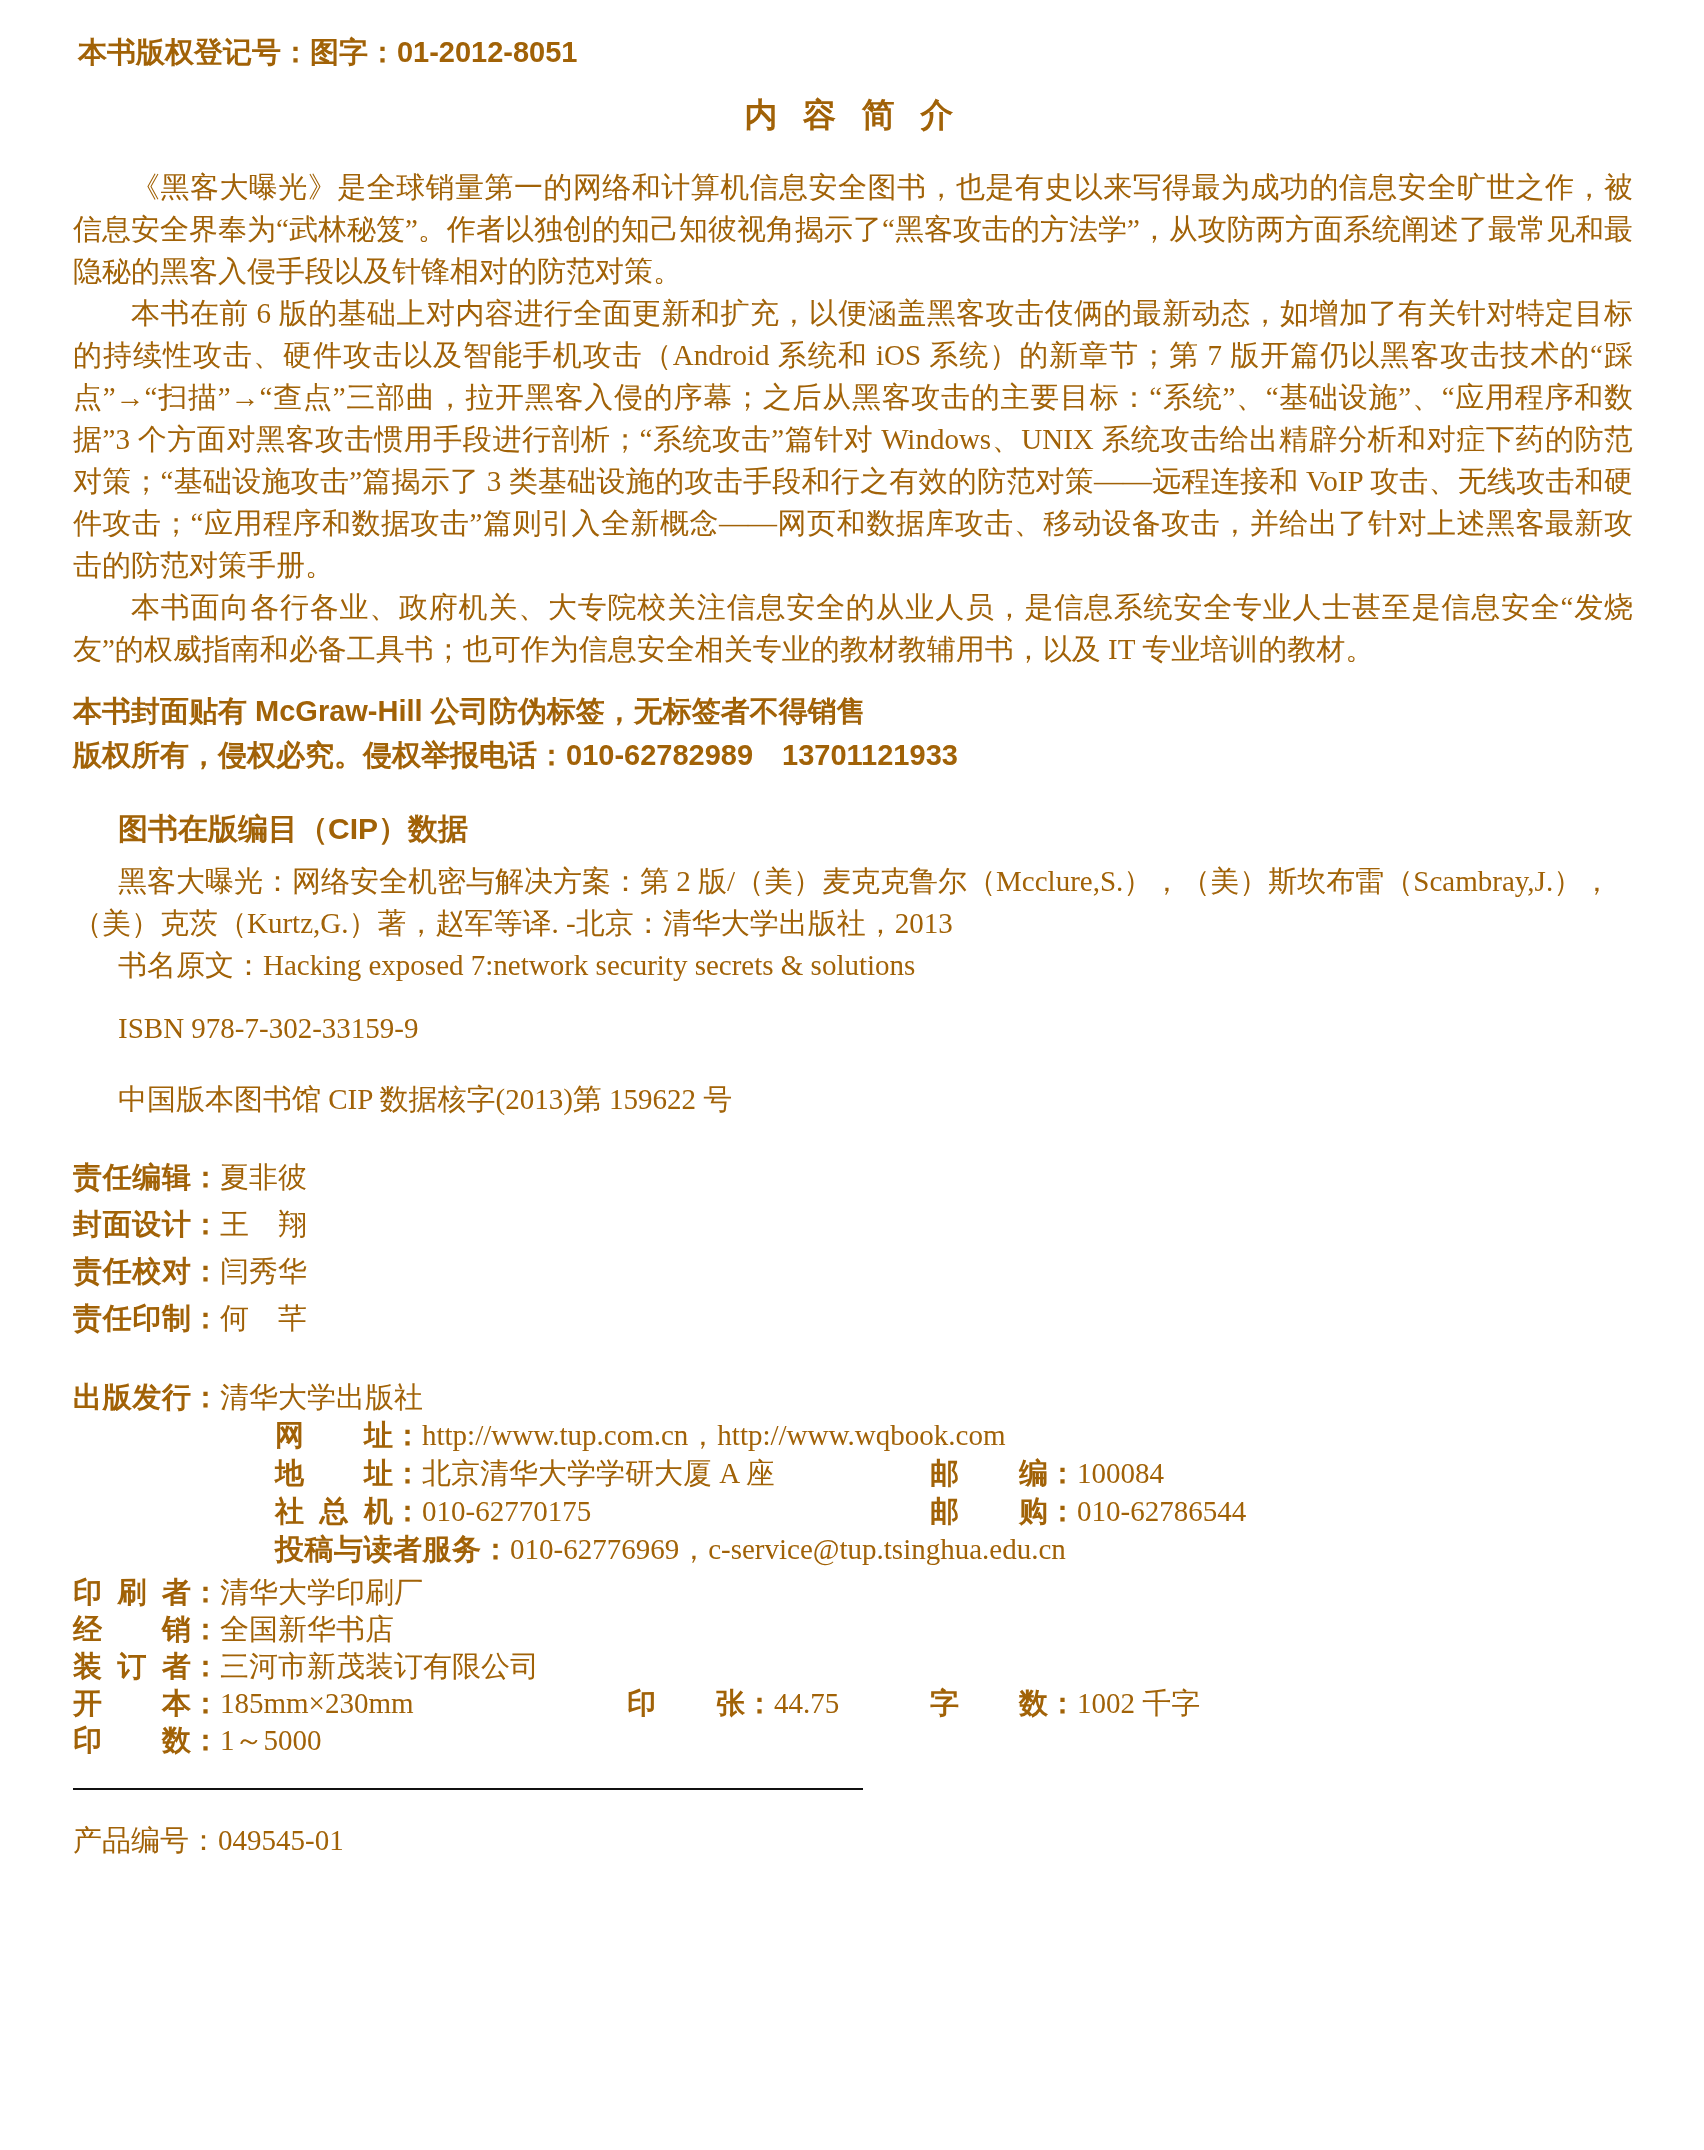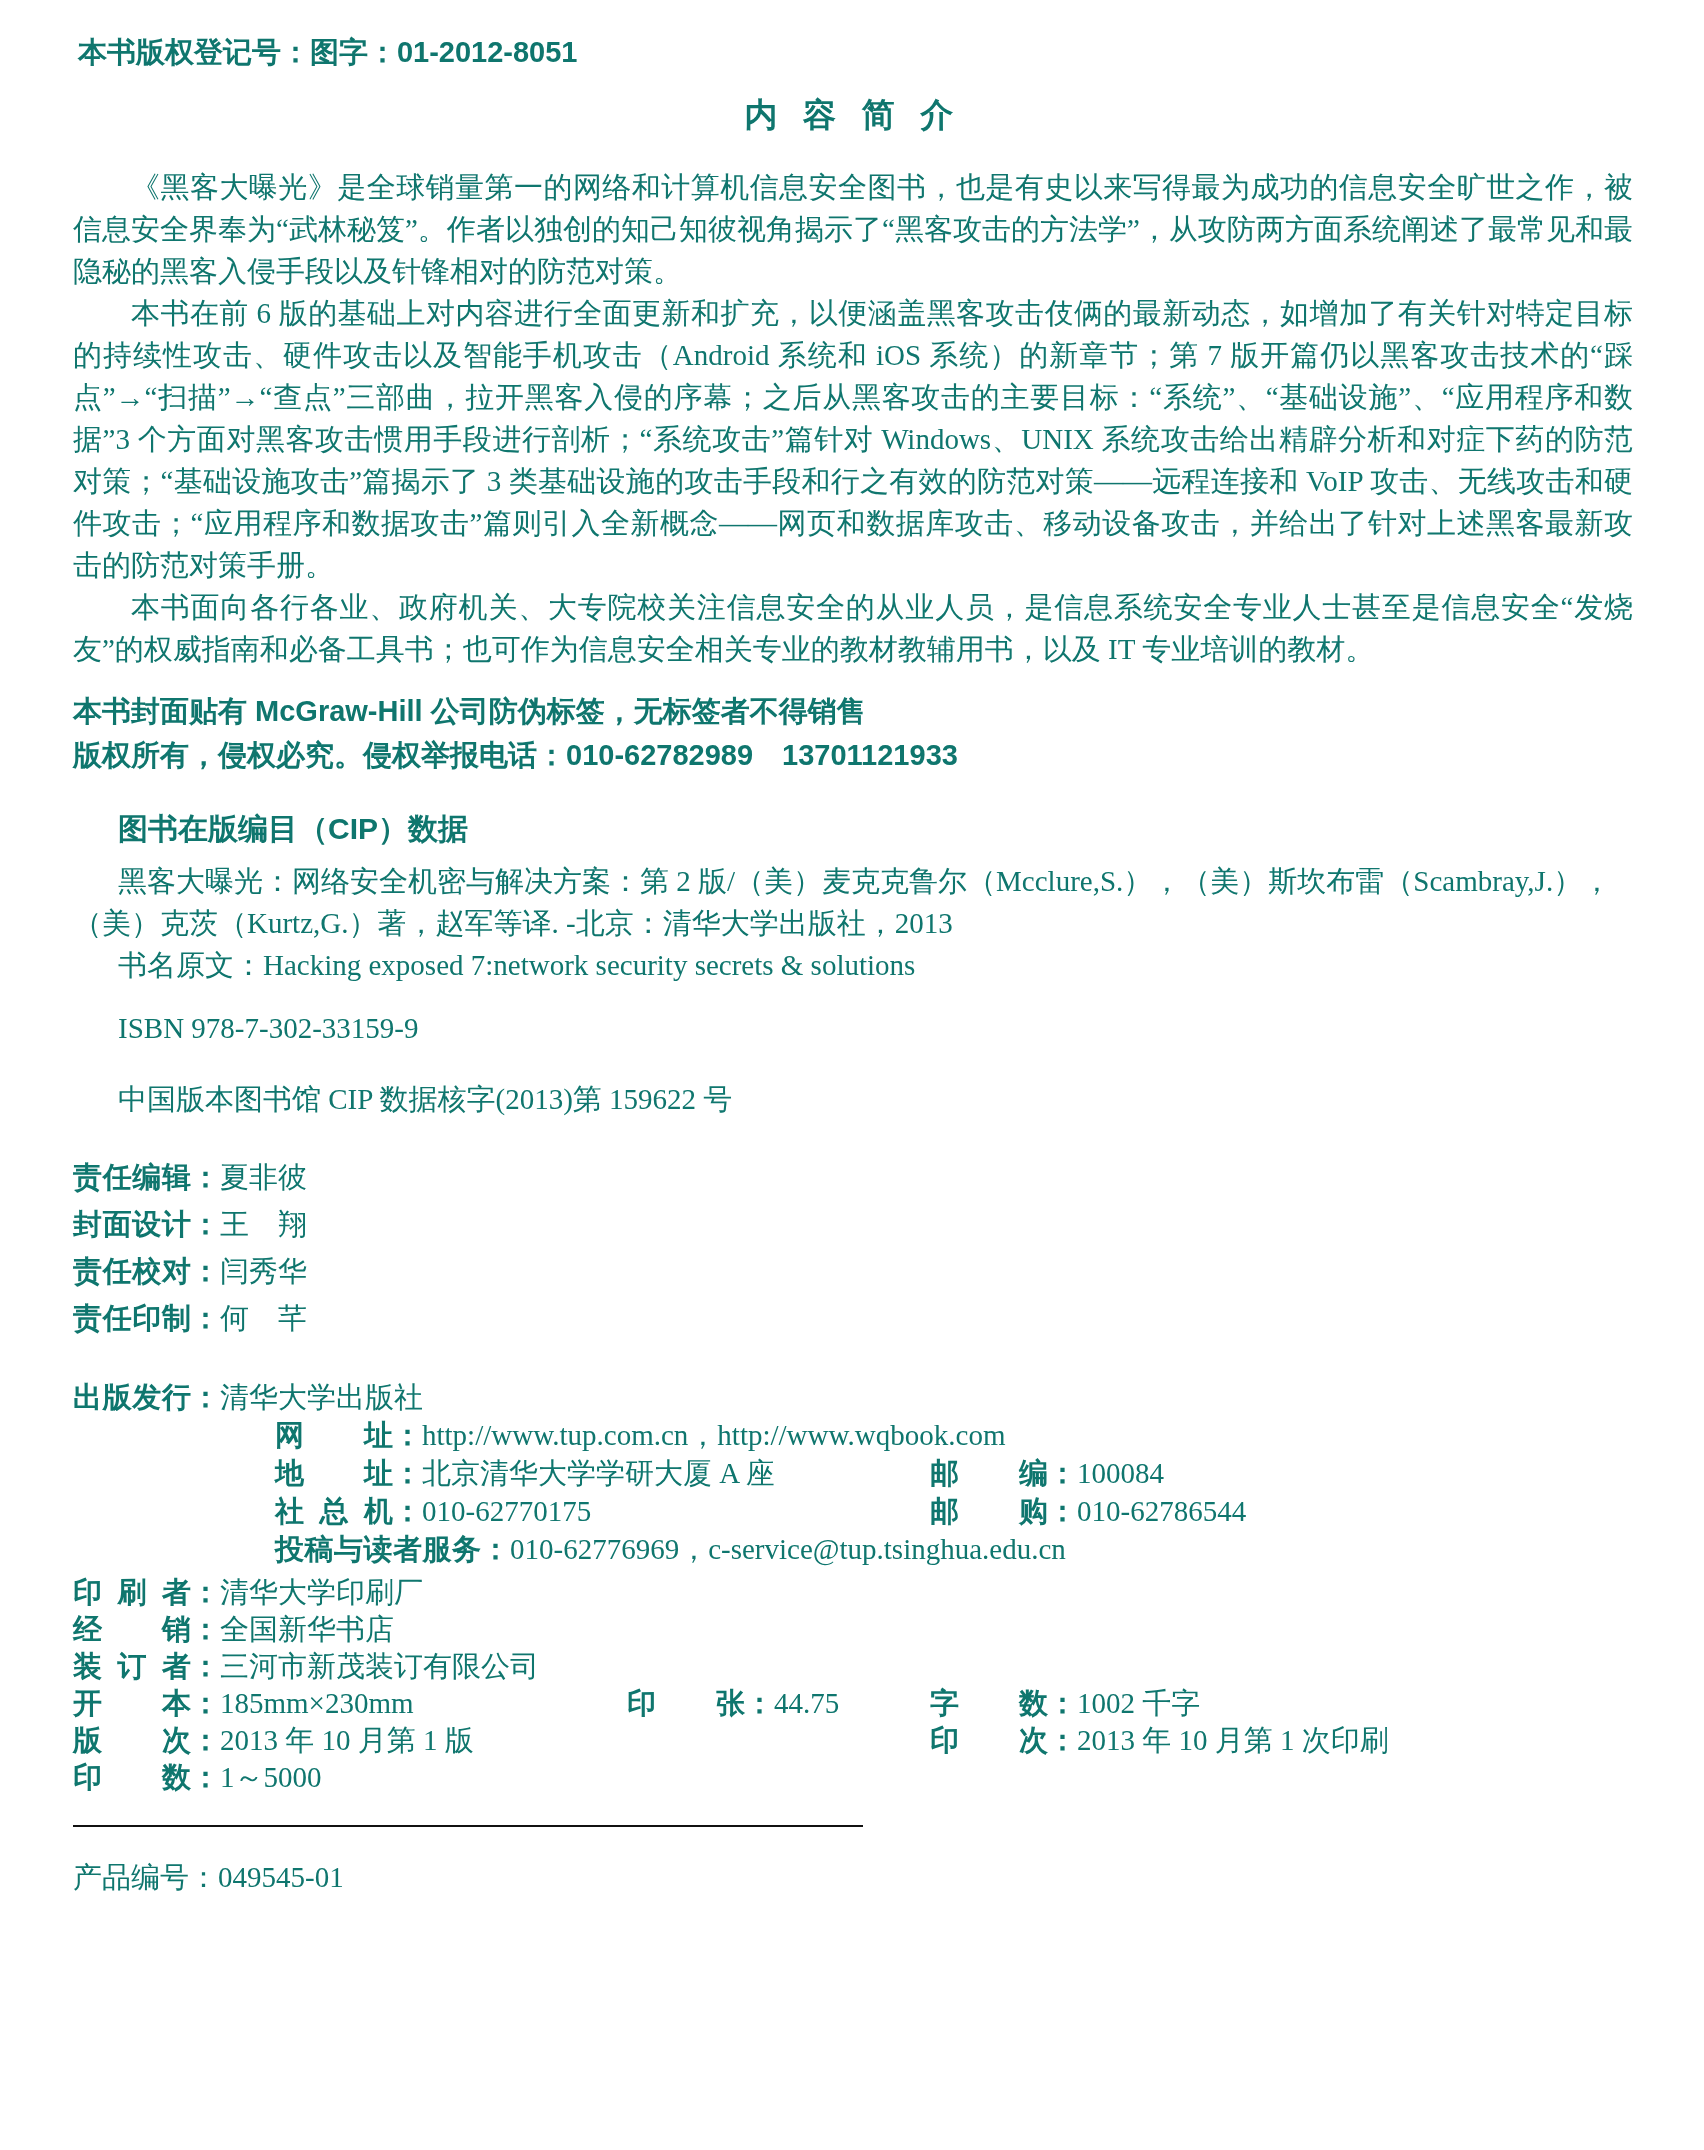--- a/index.html
+++ b/index.html
@@ -1,21 +1,21 @@
 <!DOCTYPE html>
 <html style="font-size:13px"><head>
 <meta charset="utf-8">
 <style>
   html,body{margin:0;padding:0;background:#e8e8e8;}
   .page{
     position:relative;
     width:1705px;height:2151px;
     margin:0 auto;
     background:#ffffff;
-    color:#0f766e;
+    color:#a16207;
     font-family:"Liberation Serif", serif;
     font-size:29px;
     box-sizing:border-box;
     padding:33px 72px 0 73px;
     overflow:hidden;
   }
   .reg{font-family:"Liberation Sans", sans-serif;font-weight:bold;font-size:29px;padding-left:4.9px;}
   .title{
     margin:19.6px 0 0 0;text-align:center;
     font-family:"Liberation Sans", sans-serif;font-weight:bold;
@@ -129,24 +129,20 @@
     </div>
     <div class="row">
       <span class="lbl w4">装订者</span><span class="cn">：</span><span class="val">三河市新茂装订有限公司</span>
     </div>
     <div class="row">
       <span class="lbl w4">开本</span><span class="cn">：</span><span class="val">185mm×230mm</span>
       <span class="colmid"><span class="lbl w4">印张</span><span class="cn">：</span><span class="val">44.75</span></span>
       <span class="col2"><span class="lbl w4">字数</span><span class="cn">：</span><span class="val">1002 千字</span></span>
     </div>
     <div class="row">
-      <span class="lbl w4">版次</span><span class="cn">：</span><span class="val">2013 年 10 月第 1 版</span>
-      <span class="col2"><span class="lbl w4">印次</span><span class="cn">：</span><span class="val">2013 年 10 月第 1 次印刷</span></span>
-    </div>
-    <div class="row">
       <span class="lbl w4">印数</span><span class="cn">：</span><span class="val">1～5000</span>
     </div>
   </div>
 
   <div class="rule"></div>
 
   <div class="footer">产品编号：049545-01</div>
 
 </div>
 

